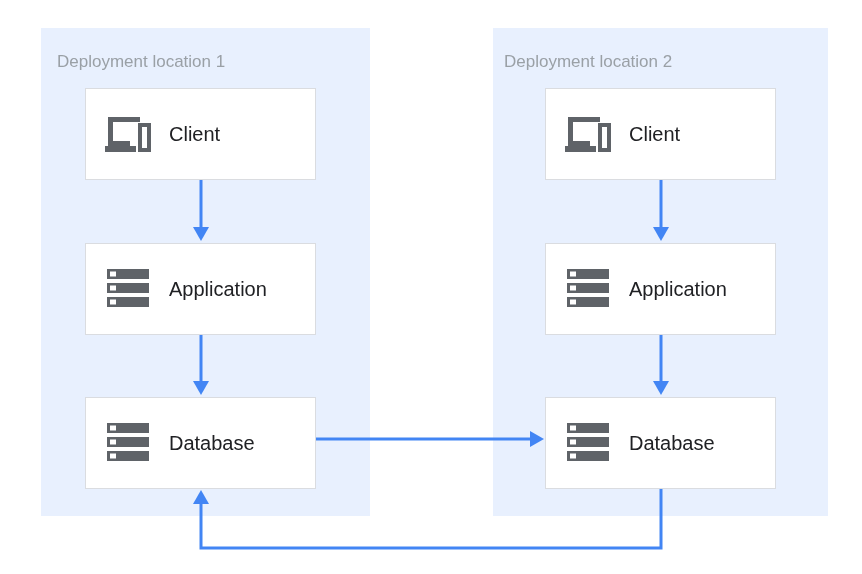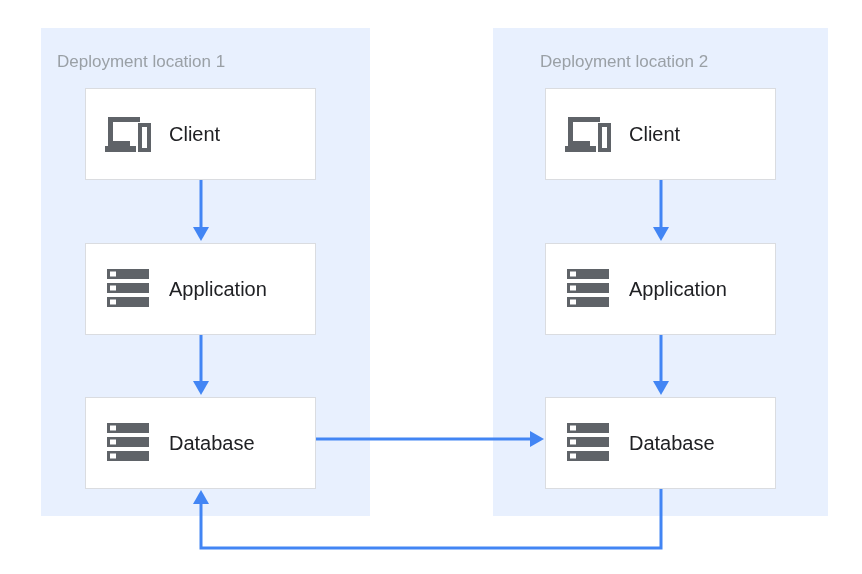--- a/index.html
+++ b/index.html
@@ -69,21 +69,21 @@
 </head>
 <body>
 
 <div id="diagram">
 
   <div class="region" style="left:41px; top:28px; width:329px; height:488px;"></div>
 
   <div class="region" style="left:493px; top:28px; width:335px; height:488px;"></div>
 
   <div class="region-title" style="left:57px; top:52px;">Deployment location 1</div>
-  <div class="region-title" style="left:540px; top:52px;">Deployment location 2</div>
+  <div class="region-title" style="left:504px; top:52px;">Deployment location 2</div>
 
   <div class="node" style="left:85px; top:88px; width:231px; height:92px;">
     <span class="node-icon">
       <svg width="50" height="42" viewBox="0 0 50 42" aria-hidden="true">
 
         <path d="M4 4 H36 V9 H9 V28 H26 V33 H4 Z" fill="#5f6368"></path>
 
         <rect x="1" y="33" width="31" height="6" fill="#5f6368"></rect>
 
         <path d="M34 10 H47 V39 H34 Z M38 14 V35 H43 V14 Z" fill="#5f6368" fill-rule="evenodd"></path>

